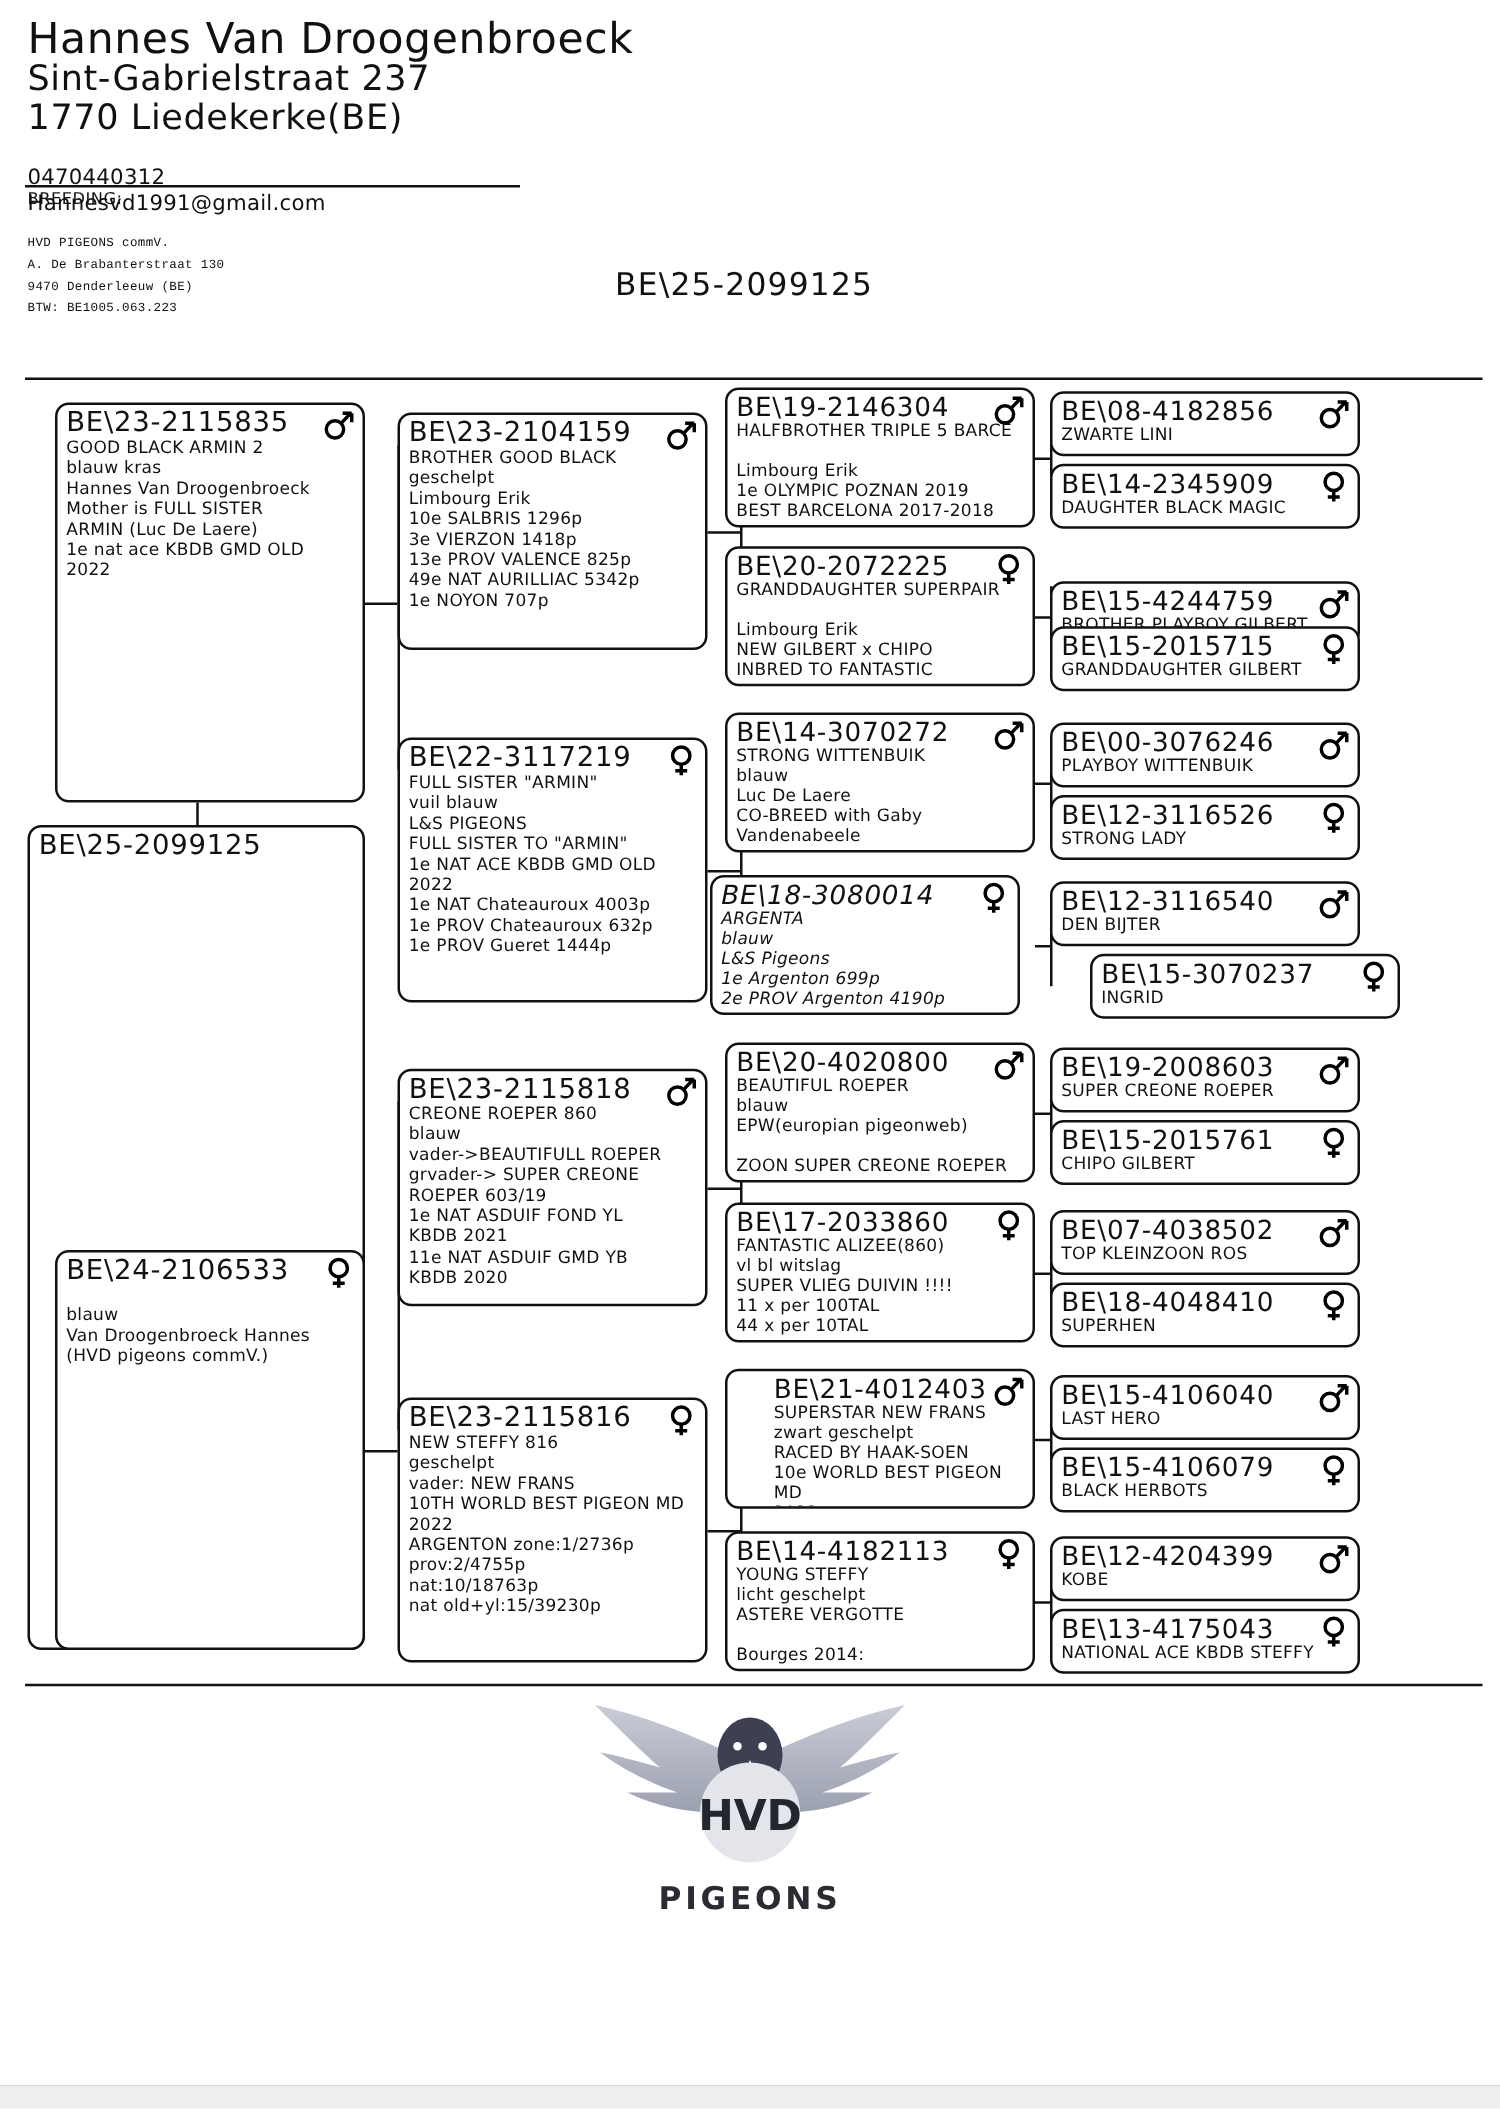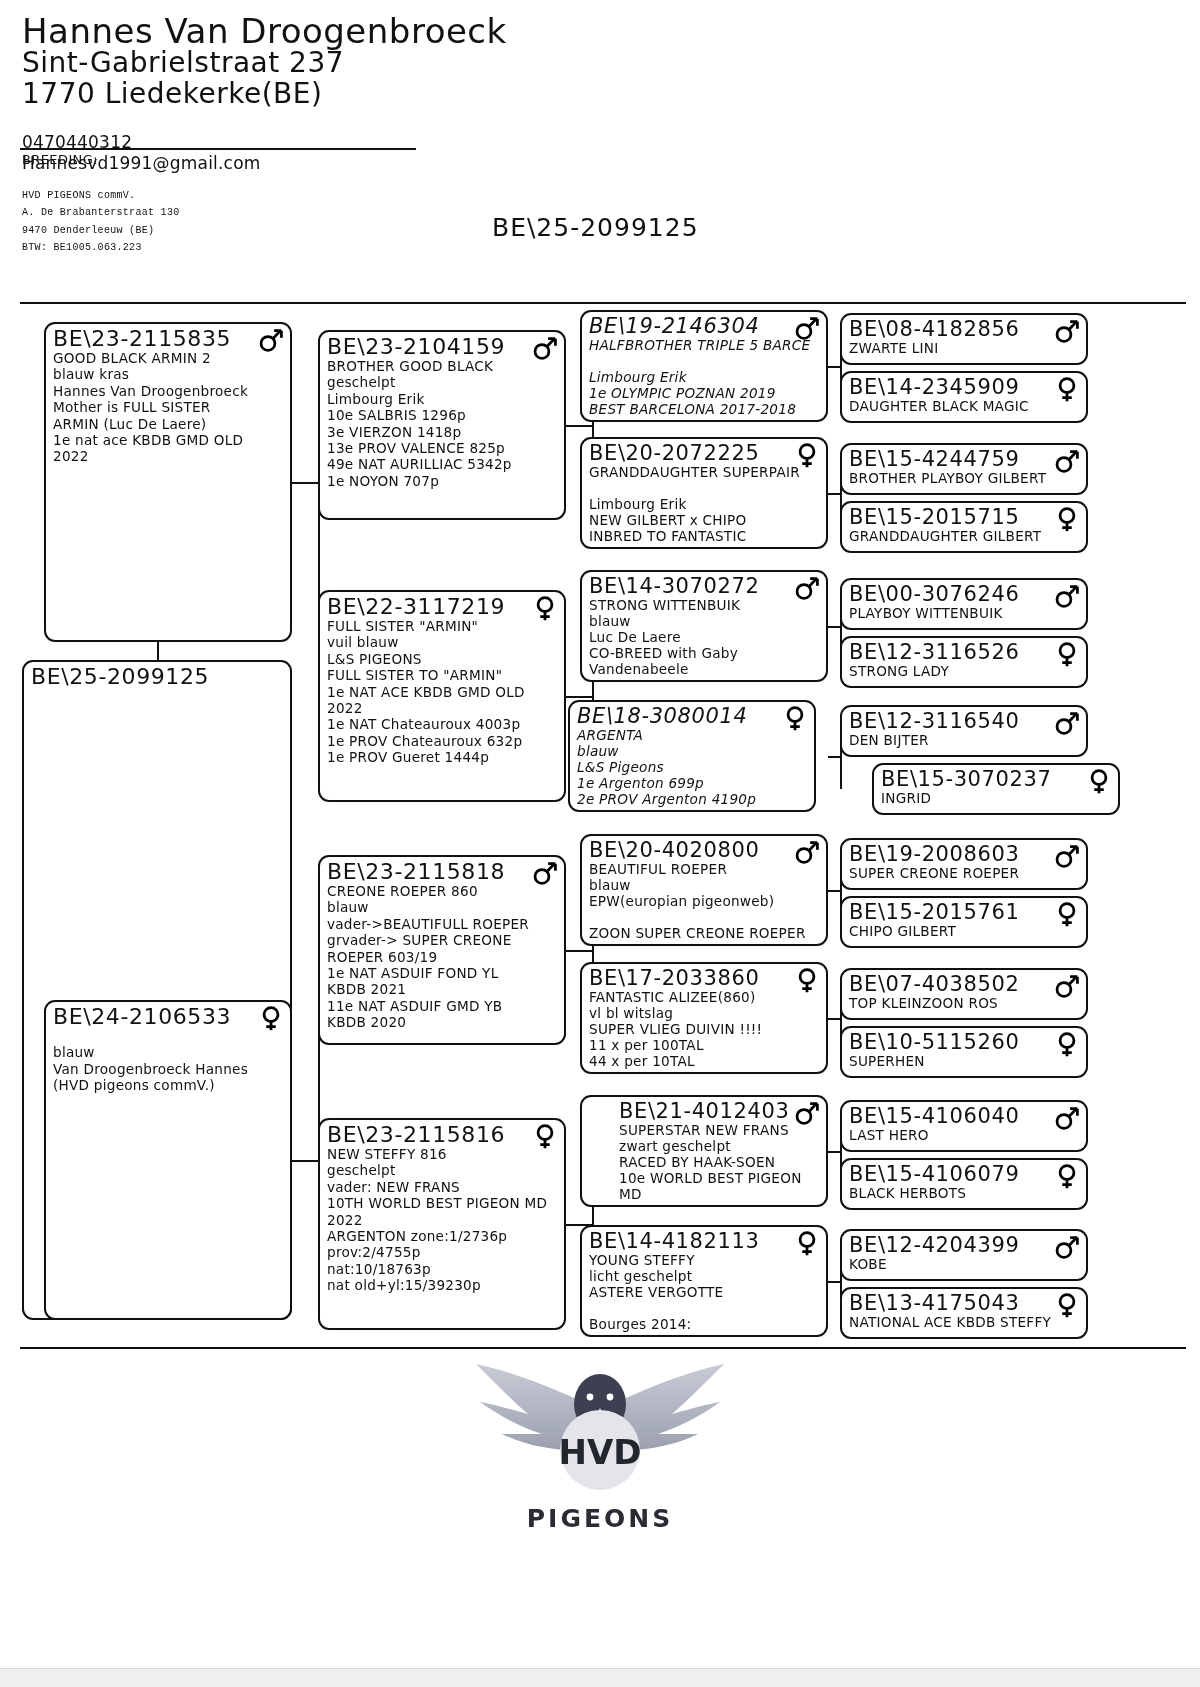--- a/index.html
+++ b/index.html
@@ -265,21 +265,21 @@
 nat:10/18763p
 nat old+yl:15/39230p</span>
         <span class="sex">
           <svg viewBox="0 0 30 30" width="26" height="28">
             <circle cx="15" cy="11" r="8" fill="none" stroke="#000" stroke-width="3.2"></circle>
             <line x1="15" y1="19" x2="15" y2="29" stroke="#000" stroke-width="3.2"></line>
             <line x1="9.5" y1="25" x2="20.5" y2="25" stroke="#000" stroke-width="3.2"></line>
           </svg>
         </span>
       </div>
-      <div class="box small" style="left: 580px; top: 310px; width: 248px; height: 112px; font-style: italic;">
+      <div class="box small" style="left: 580px; top: 310px; width: 248px; height: 112px;">
         <span class="ring">BE\19-2146304</span>
         <span class="lines">HALFBROTHER TRIPLE 5 BARCE
 
 Limbourg Erik
 1e OLYMPIC POZNAN 2019
 BEST BARCELONA 2017-2018</span>
         <span class="sex">
           <svg viewBox="0 0 30 30" width="26" height="28">
             <circle cx="11.5" cy="19" r="8" fill="none" stroke="#000" stroke-width="3.2"></circle>
             <line x1="17.6" y1="13" x2="26" y2="4.2" stroke="#000" stroke-width="3.2"></line>
@@ -412,21 +412,21 @@
         <span class="ring">BE\14-2345909</span>
         <span class="lines">DAUGHTER BLACK MAGIC</span>
         <span class="sex">
           <svg viewBox="0 0 30 30" width="26" height="28">
             <circle cx="15" cy="11" r="8" fill="none" stroke="#000" stroke-width="3.2"></circle>
             <line x1="15" y1="19" x2="15" y2="29" stroke="#000" stroke-width="3.2"></line>
             <line x1="9.5" y1="25" x2="20.5" y2="25" stroke="#000" stroke-width="3.2"></line>
           </svg>
         </span>
       </div>
-      <div class="box small" style="left: 840px; top: 443px; width: 248px; height: 52px;">
+      <div class="box small" style="left: 840px; top: 465px; width: 248px; height: 52px;">
         <span class="ring">BE\15-4244759</span>
         <span class="lines">BROTHER PLAYBOY GILBERT</span>
         <span class="sex">
           <svg viewBox="0 0 30 30" width="26" height="28">
             <circle cx="11.5" cy="19" r="8" fill="none" stroke="#000" stroke-width="3.2"></circle>
             <line x1="17.6" y1="13" x2="26" y2="4.2" stroke="#000" stroke-width="3.2"></line>
             <line x1="18.6" y1="4.2" x2="27" y2="4.2" stroke="#000" stroke-width="3.2"></line>
             <line x1="27" y1="4.2" x2="27" y2="12.4" stroke="#000" stroke-width="3.2"></line>
           </svg>
         </span>
@@ -517,21 +517,21 @@
         <span class="sex">
           <svg viewBox="0 0 30 30" width="26" height="28">
             <circle cx="11.5" cy="19" r="8" fill="none" stroke="#000" stroke-width="3.2"></circle>
             <line x1="17.6" y1="13" x2="26" y2="4.2" stroke="#000" stroke-width="3.2"></line>
             <line x1="18.6" y1="4.2" x2="27" y2="4.2" stroke="#000" stroke-width="3.2"></line>
             <line x1="27" y1="4.2" x2="27" y2="12.4" stroke="#000" stroke-width="3.2"></line>
           </svg>
         </span>
       </div>
       <div class="box small" style="left: 840px; top: 1026px; width: 248px; height: 52px;">
-        <span class="ring">BE\10-5115260</span>
+        <span class="ring">BE\18-4048410</span>
         <span class="lines">SUPERHEN</span>
         <span class="sex">
           <svg viewBox="0 0 30 30" width="26" height="28">
             <circle cx="15" cy="11" r="8" fill="none" stroke="#000" stroke-width="3.2"></circle>
             <line x1="15" y1="19" x2="15" y2="29" stroke="#000" stroke-width="3.2"></line>
             <line x1="9.5" y1="25" x2="20.5" y2="25" stroke="#000" stroke-width="3.2"></line>
           </svg>
         </span>
       </div>
       <div class="box small" style="left: 840px; top: 1100px; width: 248px; height: 52px;">

